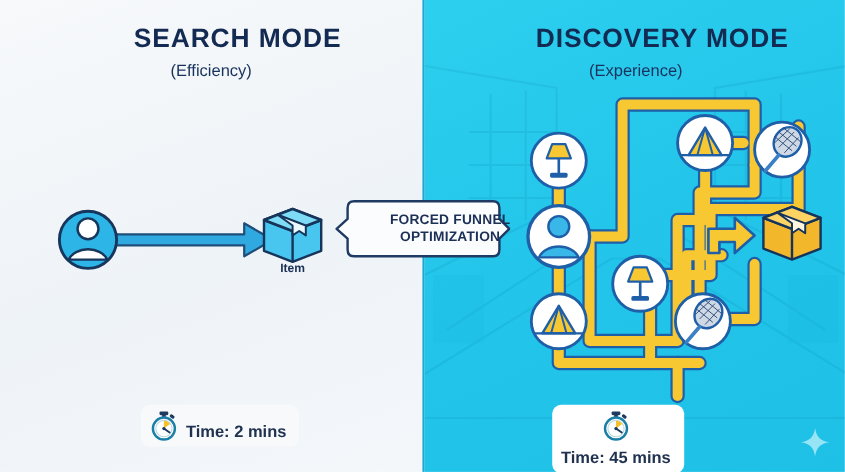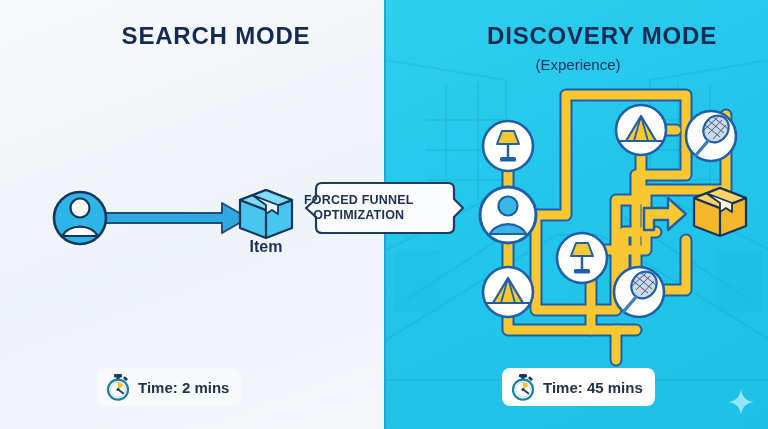--- a/index.html
+++ b/index.html
@@ -64,21 +64,21 @@
   
   .layer {
     position: absolute;
     inset: 0;
     pointer-events: none;
   }
 
   
   .canvas-label {
     position: absolute;
-    font-size: 16px;
+    font-size: 11px;
     font-weight: bold;
     color: #1c2f56;
     text-align: center;
     white-space: nowrap;
   }
   #item-label     { left: 238px; top: 238px; width: 56px; }
   #checkout-label { left: 660px; top: 240px; width: 92px; font-size: 13px; color:#17326b; }
 
   
   #callout {
@@ -89,41 +89,41 @@
     height: 54px;
   }
   #callout-text {
     position: absolute;
     left: 0;
     top: 0;
     width: 160px;
     height: 54px;
     display: flex;
     align-items: center;
-    justify-content: flex-start;
+    justify-content: flex-end;
     text-align: center;
     line-height: 1.18;
     font-size: 12.5px;
     font-weight: bold;
     letter-spacing: .2px;
     color: #1c2f56;
   }
 
   
   .time-pill {
     position: absolute;
     display: flex;
     align-items: center;
     gap: 7px;
     padding: 5px 12px 5px 8px;
     border-radius: 8px;
     background: #f6f8fa;
   }
-  #time-left  { left: 97px; top: 368px; background: rgba(247,249,251,.9); }
-  #time-right { left: 502px; top: 368px; background: #ffffff; }
+  #time-left  { left: 128px; top: 368px; background: rgba(247,249,251,.9); align-items: flex-end; }
+  #time-right { left: 502px; top: 368px; background: #ffffff; flex-direction: column; }
   .time-text {
     font-size: 15px;
     font-weight: bold;
     color: #20324f;
     white-space: nowrap;
   }
 
   
   #sparkle {
     position: absolute;
@@ -135,20 +135,21 @@
   }
 </style>
 </head>
 <body>
 
 <div id="stage">
 
   <div class="panel" id="panel-left">
 
     <div class="mode-title" id="left-title">SEARCH MODE</div>
+    <div class="mode-sub" id="left-sub">(Efficiency)</div>
 
     <svg class="layer" width="384" height="429" viewBox="0 0 384 429">
 
       <g>
         <path d="M78 213 L222 213 L222 203 L248 218 L222 233 L222 223 L78 223 Z" fill="#2fa9e0" stroke="#1f4e79" stroke-width="2" stroke-linejoin="round"></path>
       </g>
 
       <g>
         <circle cx="80" cy="218" r="26" fill="#2db5e8" stroke="#17365c" stroke-width="2.6"></circle>
         <circle cx="80" cy="208" r="9.5" fill="#ffffff" stroke="#17365c" stroke-width="2.2"></circle>

